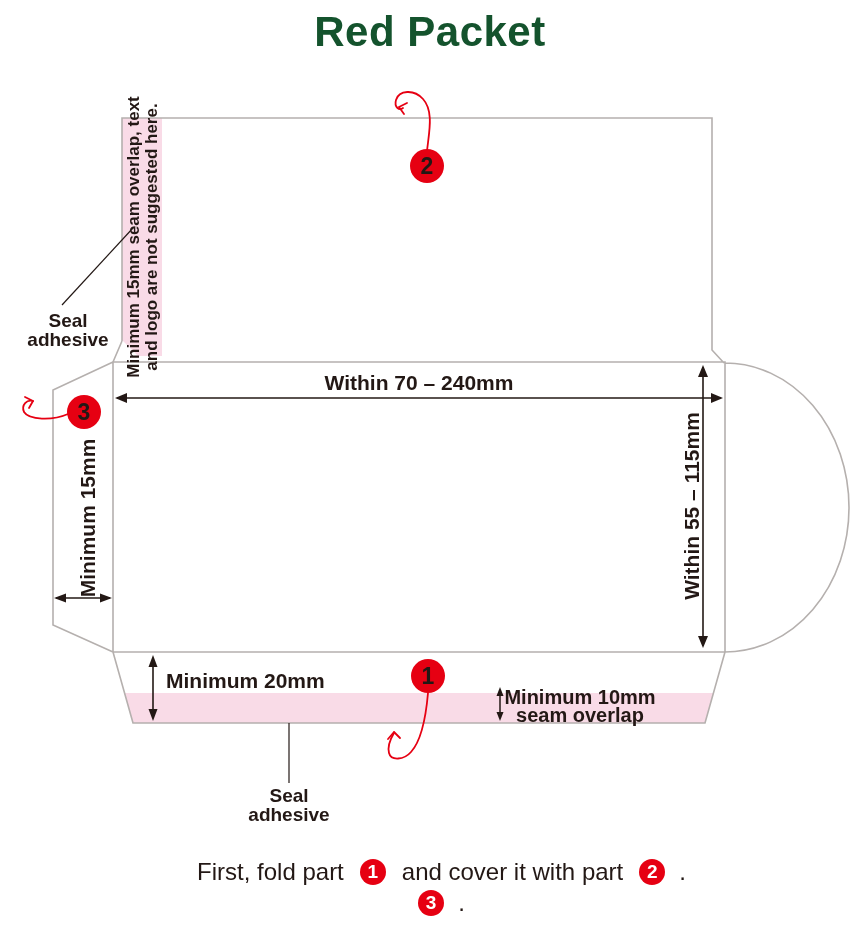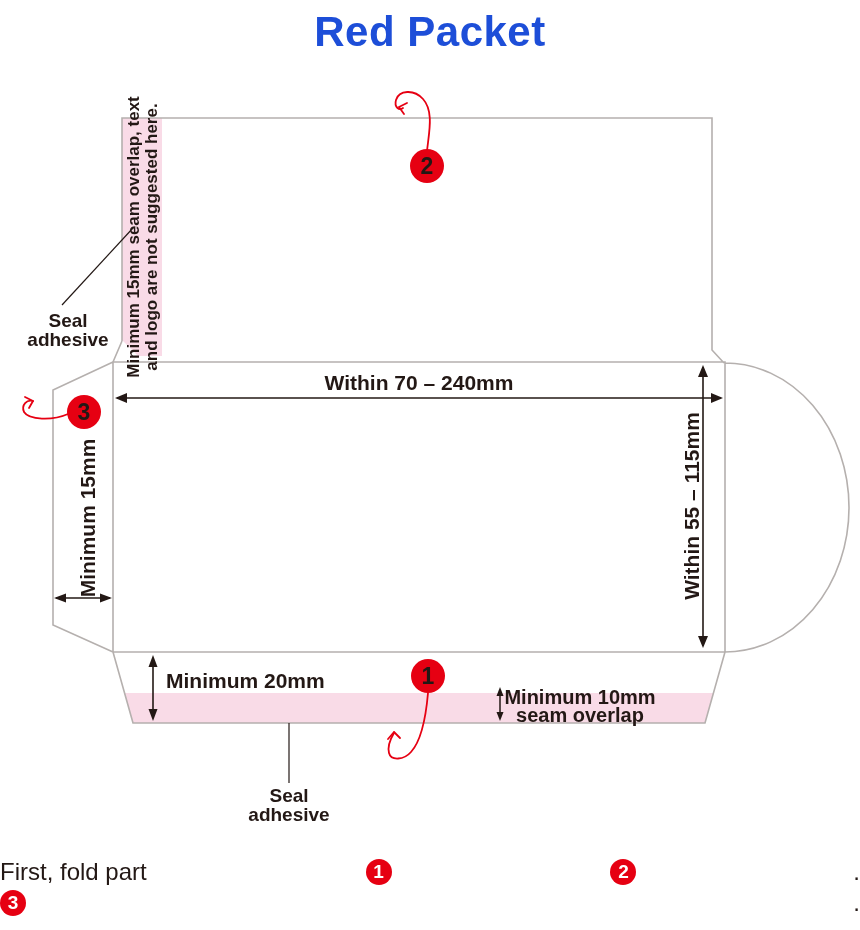--- a/index.html
+++ b/index.html
@@ -1,26 +1,26 @@
 <!DOCTYPE html>
 <html><head>
 <meta charset="utf-8">
 <style>
   html,body{margin:0;padding:0;background:#ffffff;}
   body{width:860px;height:930px;position:relative;overflow:hidden;
        font-family:"Liberation Sans", sans-serif;color:#231815;}
   .stage{position:absolute;left:0;top:0;width:860px;height:930px;}
   .title{position:absolute;left:0;top:8px;width:860px;text-align:center;
-         font-size:42px;font-weight:700;letter-spacing:0.5px;color:#1d4ed8;}
+         font-size:42px;font-weight:700;letter-spacing:0.5px;color:#14532d;}
   svg{position:absolute;left:0;top:0;}
   svg text{font-family:"Liberation Sans", sans-serif;font-weight:700;fill:#231815;}
   .instructions{position:absolute;left:0;top:856px;width:860px;
                 font-size:24px;font-weight:400;color:#231815;}
-  .instr-line{display:flex;justify-content:space-between;align-items:center;gap:16px;
-              height:31px;}
+  .instr-line{display:flex;justify-content:center;align-items:center;gap:16px;
+              height:31px;padding-left:23px;}
   .badge{display:inline-flex;width:26px;height:26px;border-radius:50%;
          background:#e60012;color:#ffffff;font-weight:700;font-size:19px;
          align-items:center;justify-content:center;flex:0 0 auto;}
   .period{margin-left:-2px;}
 </style>
 </head>
 <body>
 
 <div class="stage">
 
@@ -106,20 +106,21 @@
     <g>
       <circle cx="428" cy="676" r="17" fill="#e60012"></circle>
       <text x="428" y="684" text-anchor="middle" font-size="23" fill="#ffffff">1</text>
     </g>
   </svg>
 
   <div class="instructions">
     <div class="instr-line">
       <span>First, fold part</span>
       <span class="badge">1</span>
+      <span>and cover it with part</span>
       <span class="badge">2</span>
       <span class="period">.</span>
     </div>
     <div class="instr-line">
       <span class="badge">3</span>
       <span class="period">.</span>
     </div>
   </div>
 
 </div>

